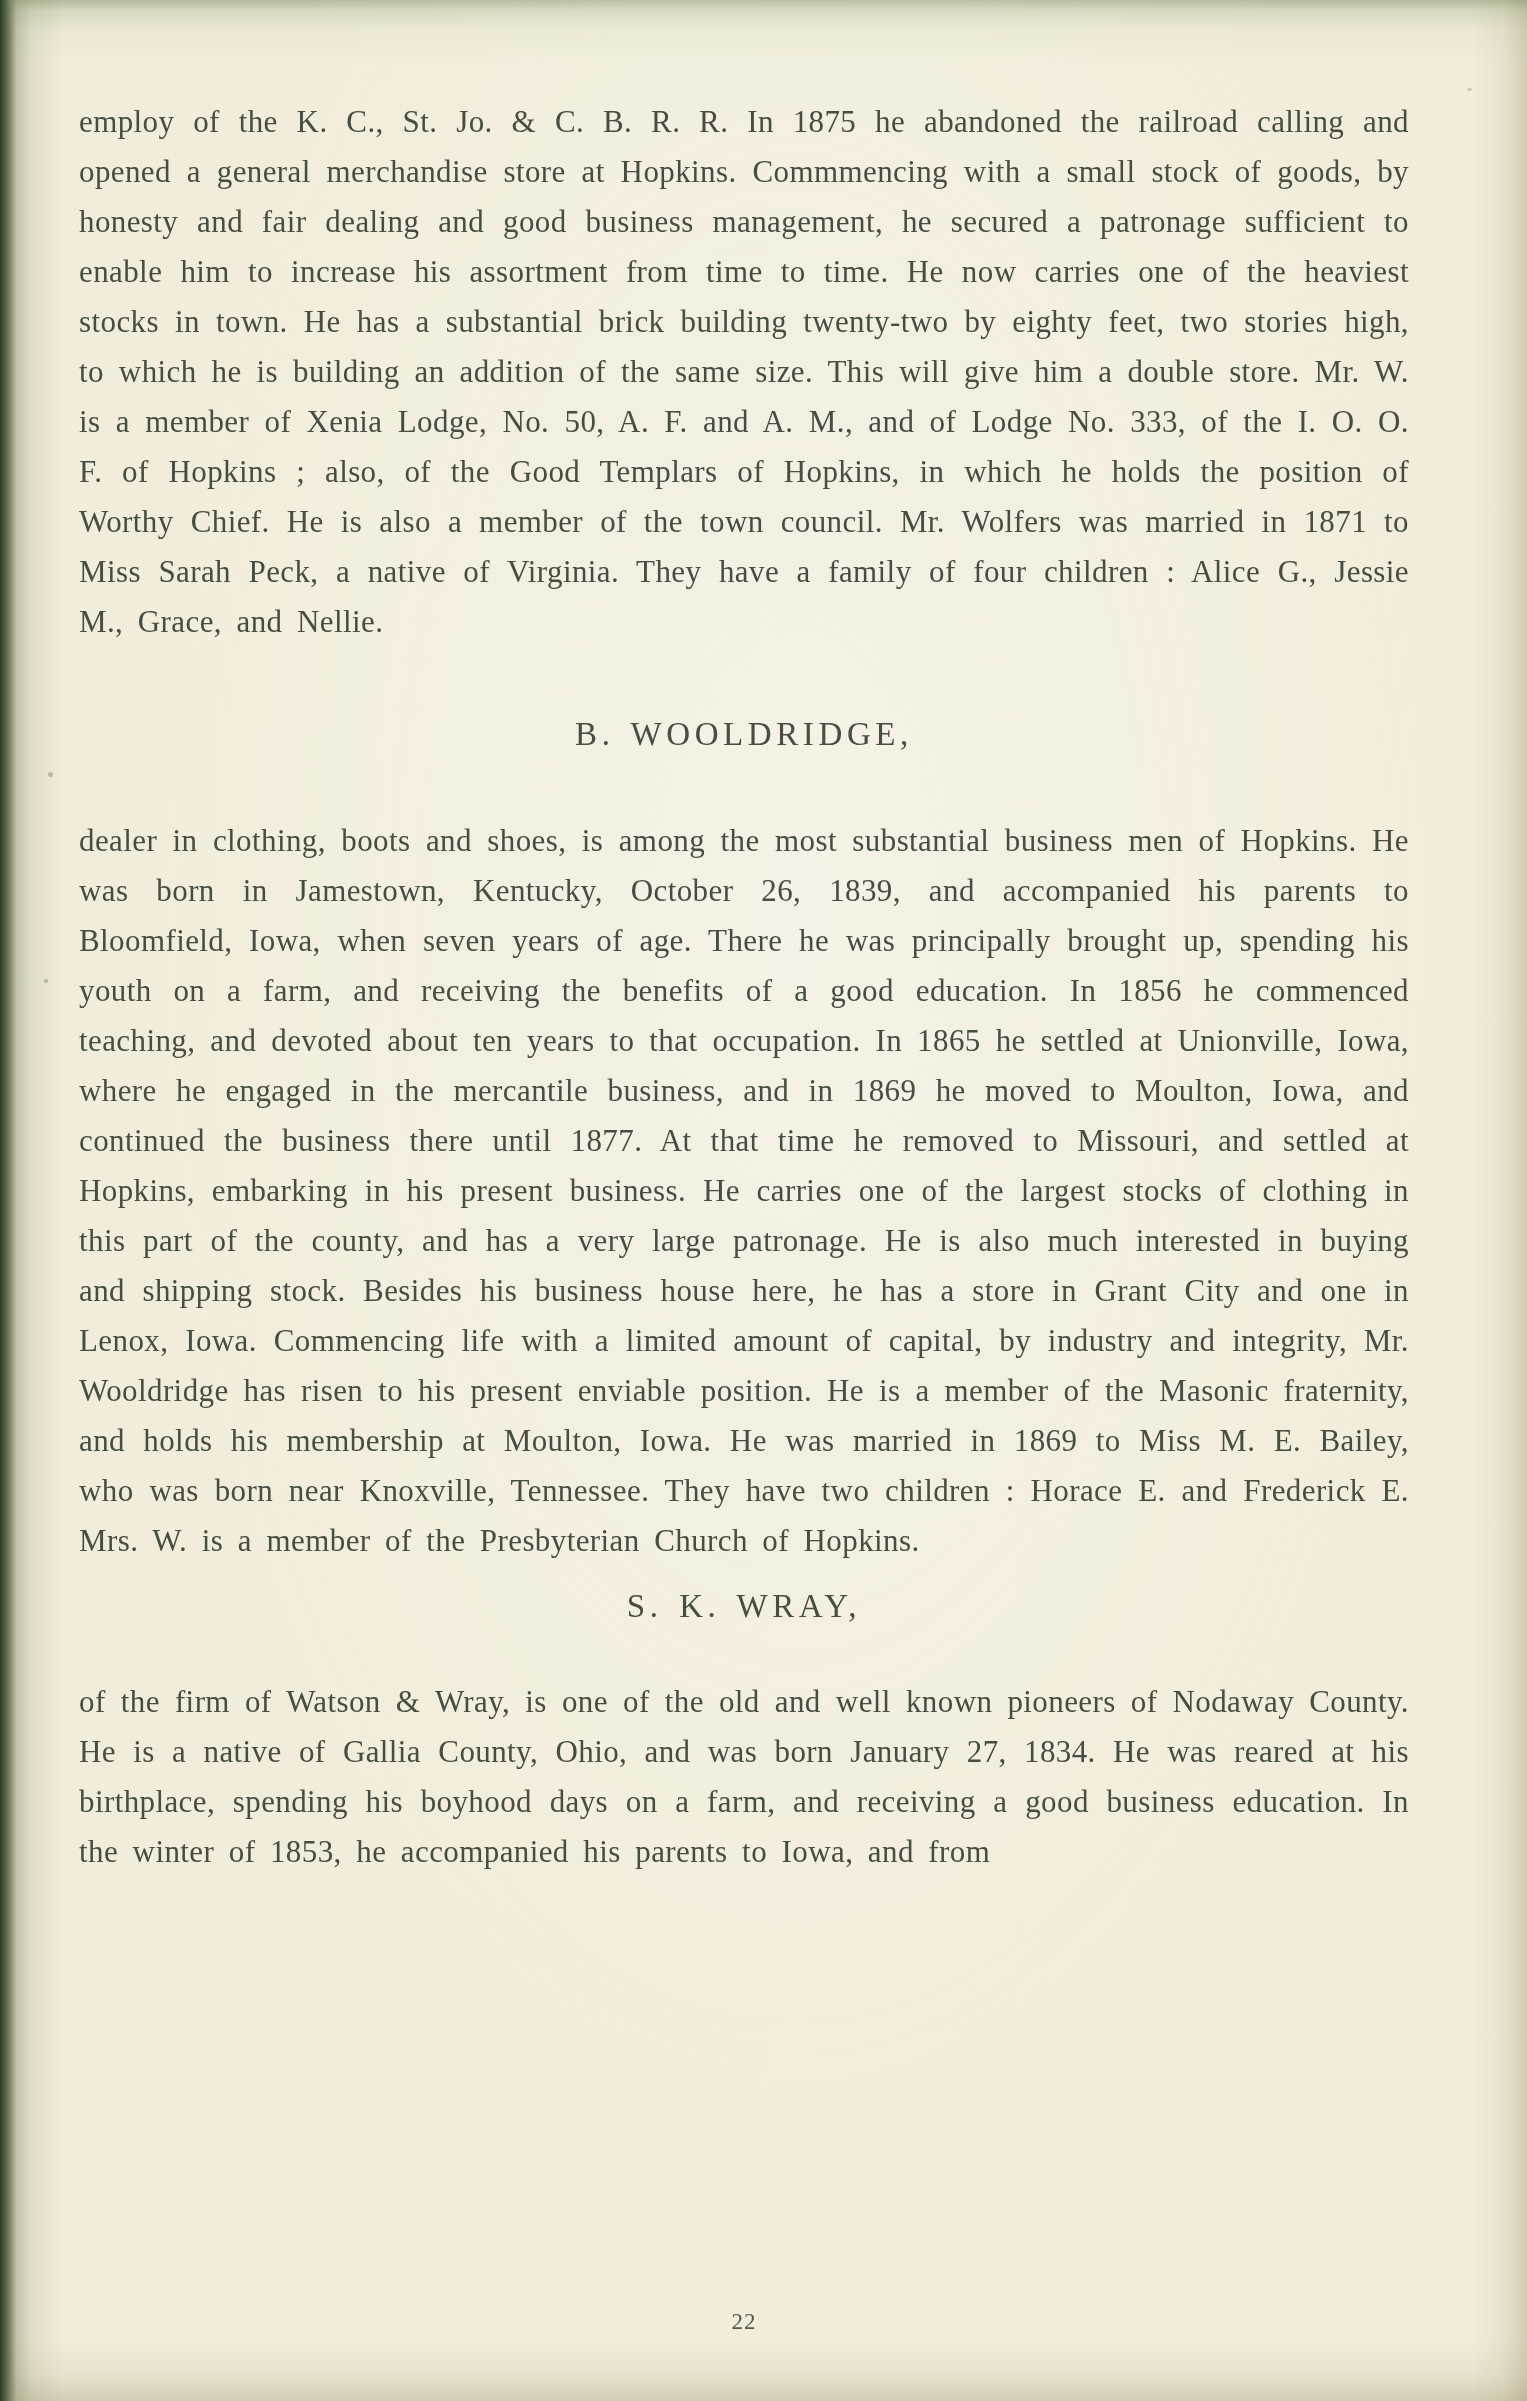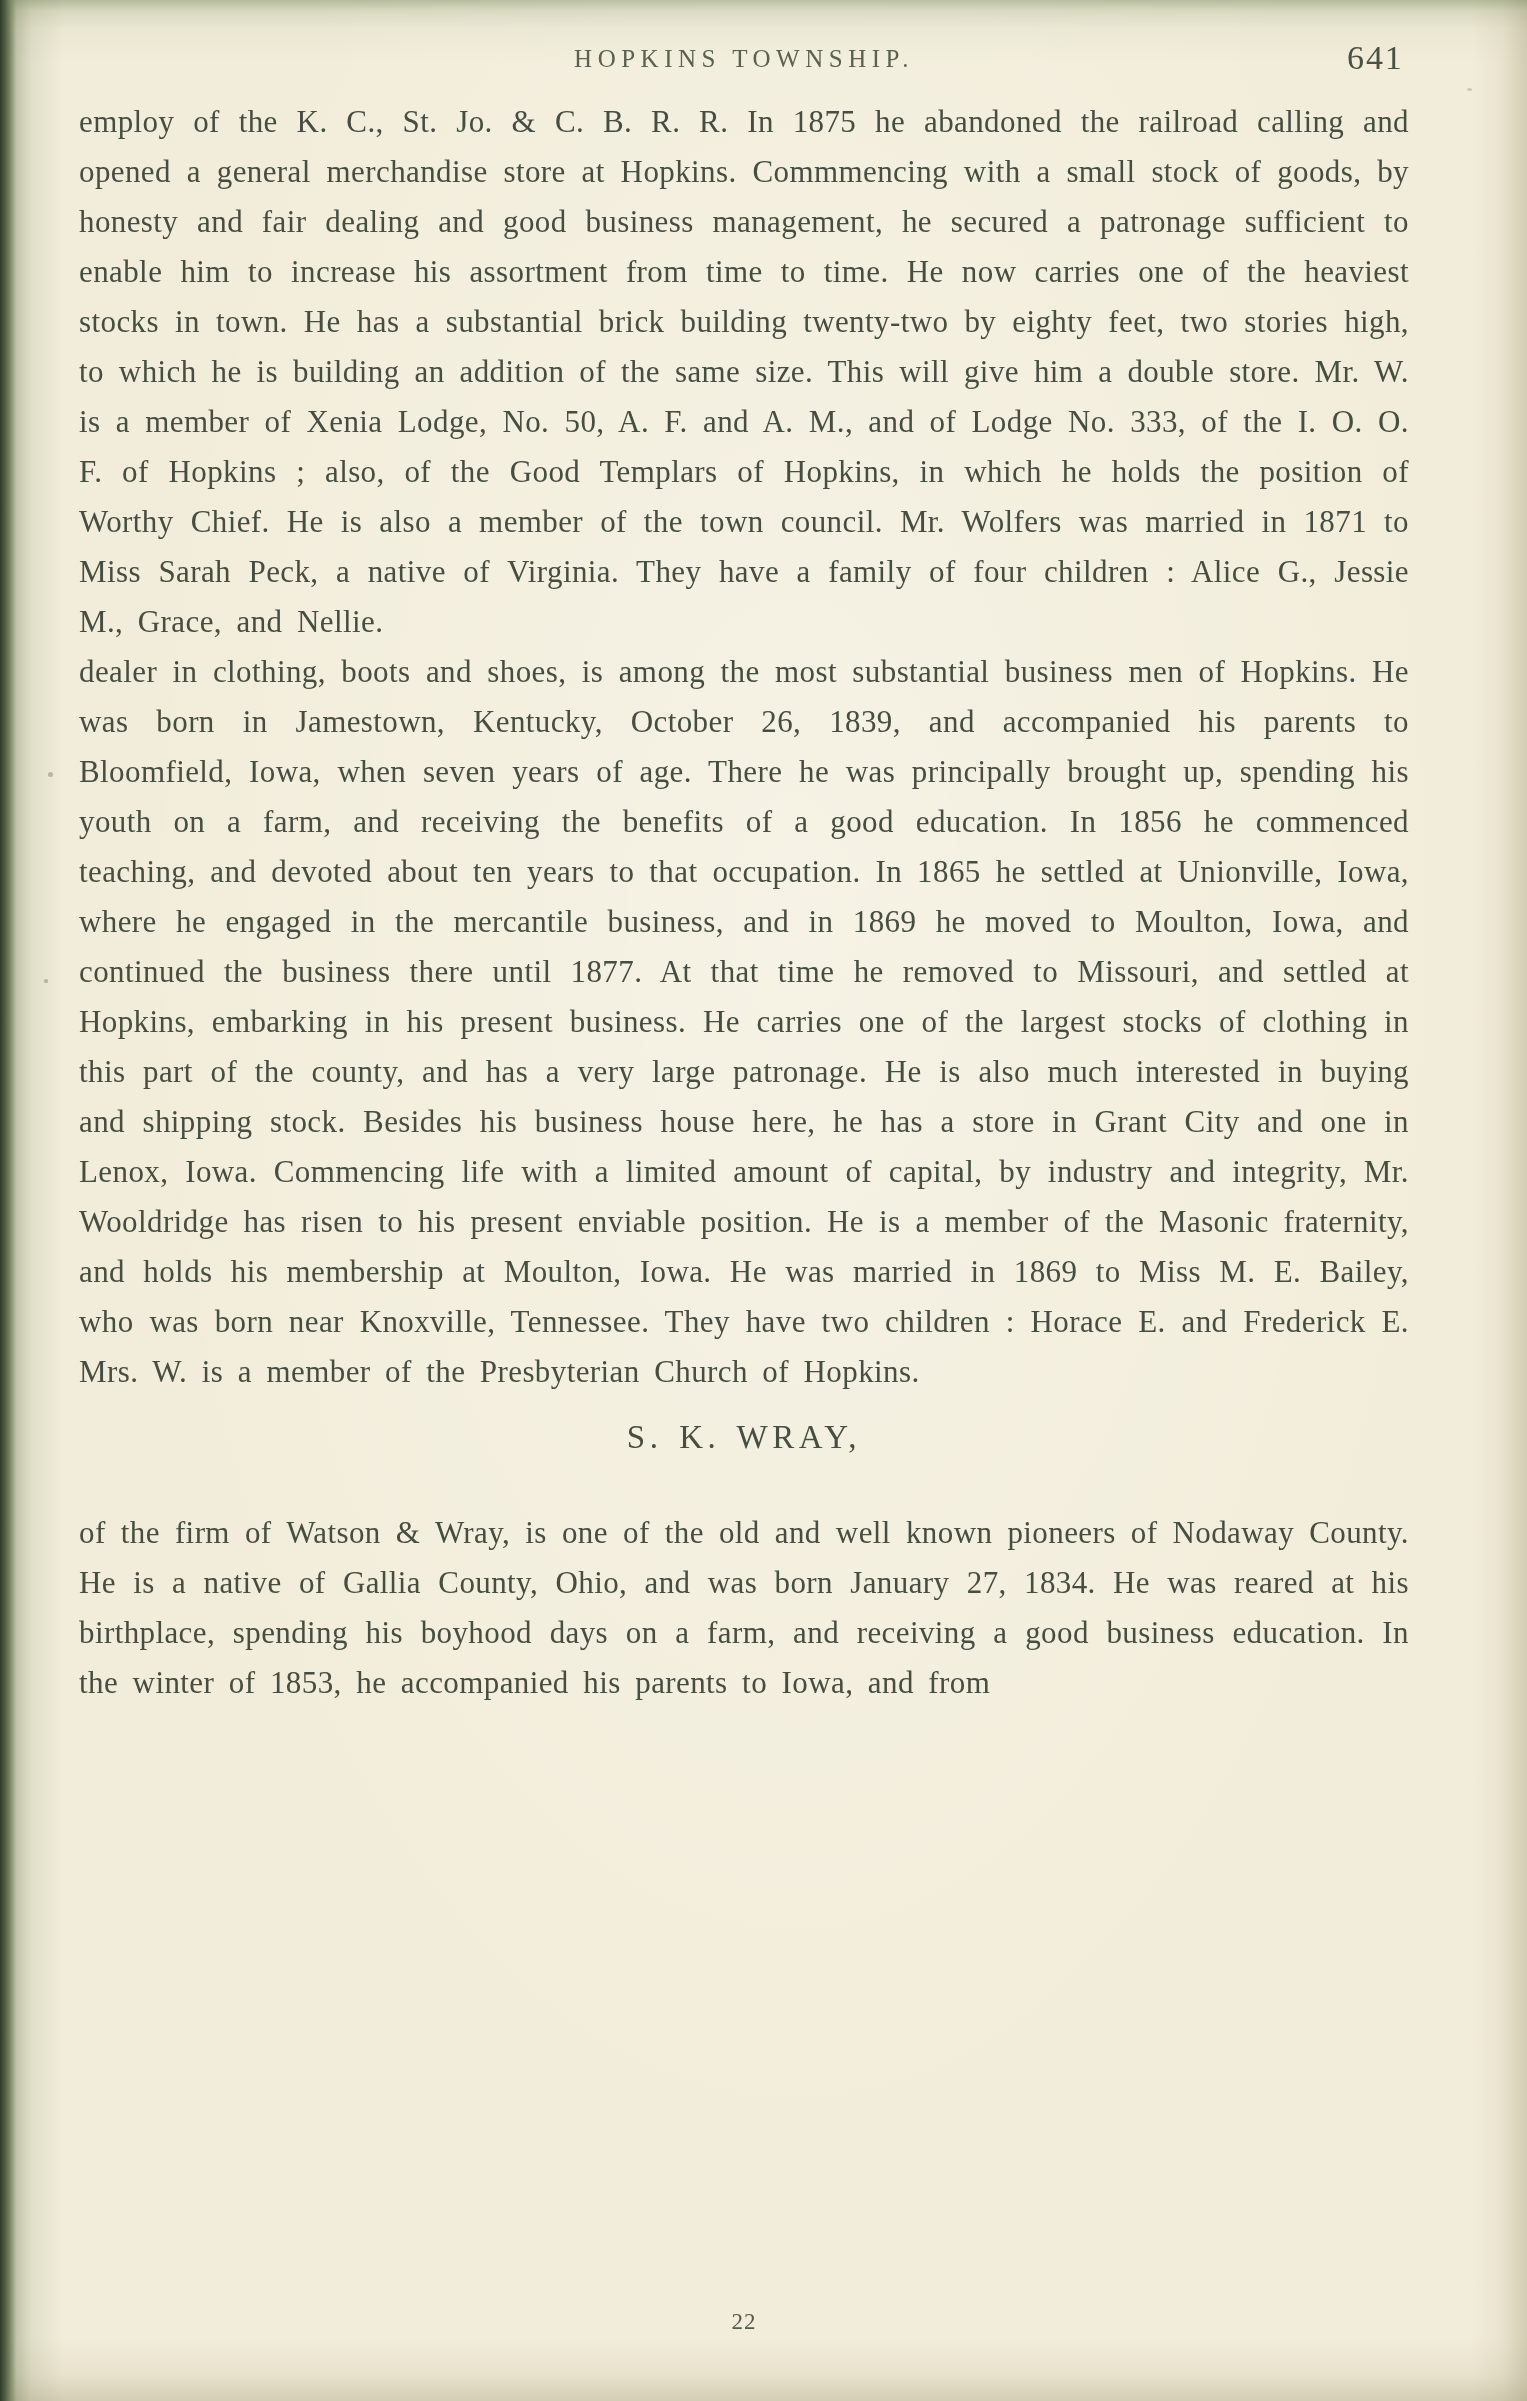--- a/index.html
+++ b/index.html
@@ -97,28 +97,25 @@
 </style>
 </head>
 <body>
 
 <div class="page">
 
   <span class="speck s1"></span>
   <span class="speck s2"></span>
   <span class="speck s3"></span>
 
-  <header class="running-head">
-    <span class="head-title">HOPKINS TOWNSHIP.</span>
-    <span class="page-number">641</span>
-  </header>
 
   <main class="text-block">
     <p class="para">employ of the K. C., St. Jo. &amp; C. B. R. R.  In 1875 he abandoned the railroad calling and opened a general merchandise store at Hopkins.  Commmencing with a small stock of goods, by honesty and fair dealing and good business management, he secured a patronage sufficient to enable him to increase his assortment from time to time.  He now carries one of the heaviest stocks in town.  He has a substantial brick building twenty-two by eighty feet, two stories high, to which he is building an addition of the same size.  This will give him a double store.  Mr. W. is a member of Xenia Lodge, No. 50, A. F. and A. M., and of Lodge No. 333, of the I. O. O. F. of Hopkins ; also, of the Good Templars of Hopkins, in which he holds the position of Worthy Chief. He is also a member of the town council.  Mr. Wolfers was married in 1871 to Miss Sarah Peck, a native of Virginia.  They have a family of four children :  Alice G., Jessie M., Grace, and Nellie.</p>
 
+    <h2 class="section-heading">B. WOOLDRIDGE,</h2>
 
     <p class="para">dealer in clothing, boots and shoes, is among the most substantial business men of Hopkins.  He was born in Jamestown, Kentucky, October 26, 1839, and accompanied his parents to Bloomfield, Iowa, when seven years of age.  There he was principally brought up, spending his youth on a farm, and receiving the benefits of a good education.  In 1856 he commenced teaching, and devoted about ten years to that occupation. In 1865 he settled at Unionville, Iowa, where he engaged in the mercantile business, and in 1869 he moved to Moulton, Iowa, and continued the business there until 1877.  At that time he removed to Missouri, and settled at Hopkins, embarking in his present business.  He carries one of the largest stocks of clothing in this part of the county, and has a very large patronage.  He is also much interested in buying and shipping stock.  Besides his business house here, he has a store in Grant City and one in Lenox, Iowa.  Commencing life with a limited amount of capital, by industry and integrity, Mr. Wooldridge has risen to his present enviable position.  He is a member of the Masonic fraternity, and holds his membership at Moulton, Iowa.  He was married in 1869 to Miss M. E. Bailey, who was born near Knoxville, Tennessee.  They have two children :  Horace E. and Frederick E.  Mrs. W. is a member of the Presbyterian Church of Hopkins.</p>
 
     <h2 class="section-heading tight">S. K. WRAY,</h2>
 
     <p class="para">of the firm of Watson &amp; Wray, is one of the old and well known pioneers of Nodaway County.  He is a native of Gallia County, Ohio, and was born January 27, 1834.  He was reared at his birthplace, spending his boyhood days on a farm, and receiving a good business education. In the winter of 1853, he accompanied his parents to Iowa, and from</p>
   </main>
 
   <footer class="signature">22</footer>
 

